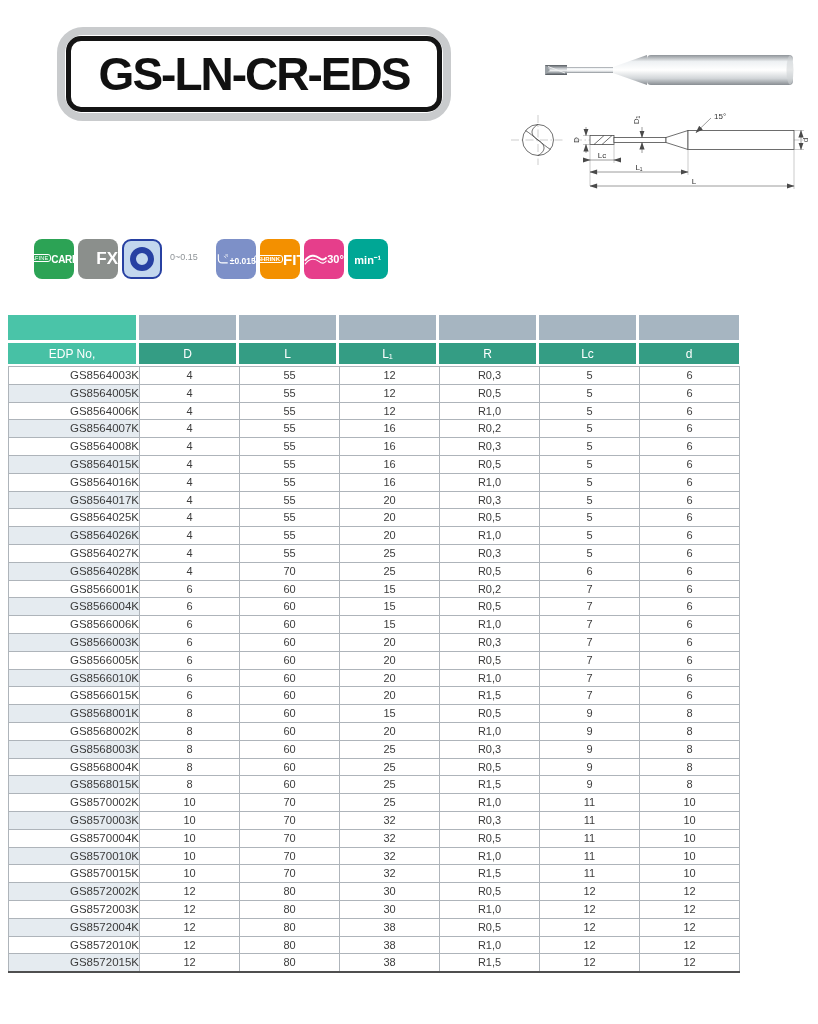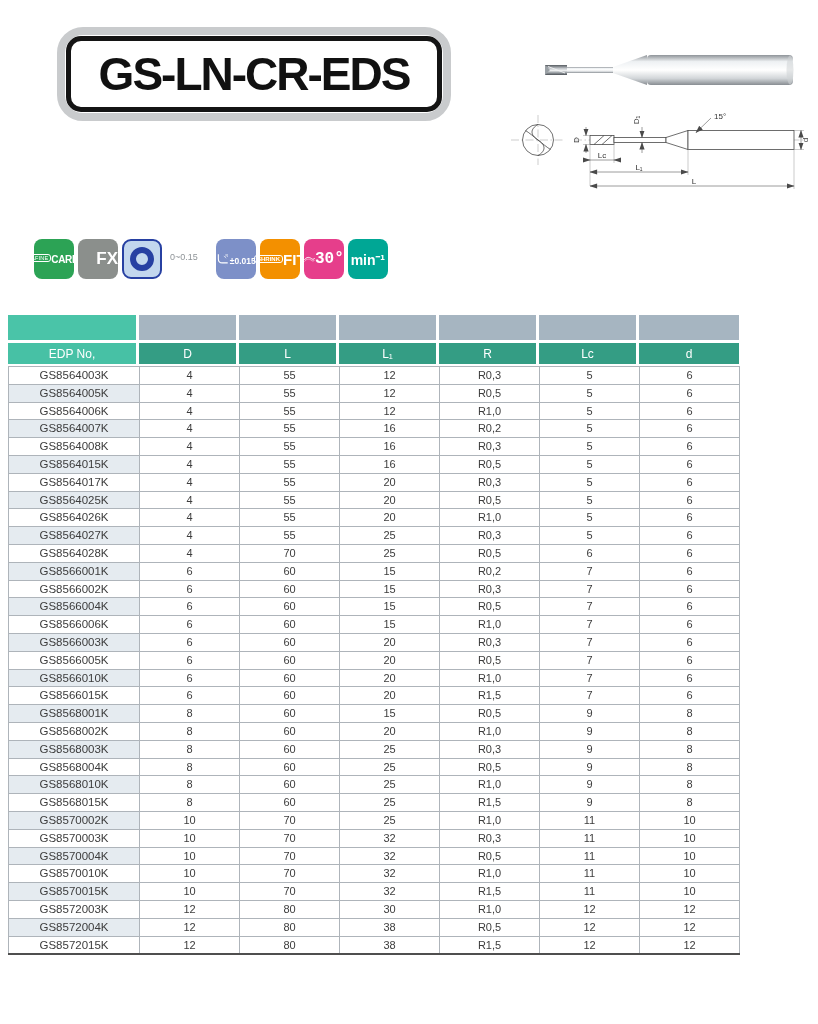--- a/index.html
+++ b/index.html
@@ -30,43 +30,43 @@
   .b-fx .fx-text { font-size:17px; font-weight:bold; letter-spacing:0px; }
   .b-circle { background:#c3d7ee; border:2.5px solid #2740a2; border-radius:9px; }
   .b-circle .ring { width:24px; height:24px; border:6px solid #2740a2; border-radius:50%; }
   .range-text { font-size:9px; color:#8f9498; margin:0 14px 4px 4px; }
   .b-tol { background:#7d90c8; }
   .b-tol .tol-text { font-size:8.5px; font-weight:bold; margin-top:4px; }
   .b-shrink { background:#f39000; }
   .b-shrink .line1 { font-size:6px; font-weight:bold; border:1px solid #fff; border-radius:3px; padding:0 2px; margin-bottom:1px; }
   .b-shrink .line2 { font-size:15px; font-weight:bold; }
   .b-deg { background:#e63e8b; }
-  .b-deg .deg-text { font-size:16px; font-weight:bold; margin-top:-1px;font-family:Liberation Mono, monospace; }
+  .b-deg .deg-text { font-size:11px; font-weight:bold; margin-top:-1px; }
   .b-rpm { background:#00a795; }
-  .b-rpm .rpm-text { font-size:14px; font-weight:bold; }
+  .b-rpm .rpm-text { font-size:11px; font-weight:bold; }
 
   
   .spec-table { position:absolute; left:8px; top:315px; width:732px; }
   .grid-row { display:flex; gap:3px; }
   .grid-row .c0 { width:128px; }
   .grid-row .c  { width:97px; }
   .grid-row .cl { width:100px; }
   .stripe-row { height:25px; margin-bottom:3px; }
   .stripe-row .c0 { background:#4ac4a8; }
   .stripe-row .c, .stripe-row .cl { background:#a6b5c1; }
   .header-row { height:21px; margin-bottom:2px; color:#fff; font-size:12px; }
   .header-row > div { display:flex; align-items:center; justify-content:center; }
   .header-row .c0 { background:#47c1a5; }
   .header-row .c, .header-row .cl { background:#349d84; }
 
   table.data { width:731px; border-collapse:collapse; table-layout:fixed;
     border-left:1px solid #b5bbc0; border-right:1px solid #b5bbc0; border-bottom:2px solid #4f4f4f; }
   table.data td { height:16.8px; line-height:16.8px; padding:0; text-align:center;
     font-size:11px; color:#3c3c3c; border:1px solid #aeb4ba; overflow:hidden; white-space:nowrap; }
-  table.data td.edp { font-size:11.5px; }
+  table.data td.edp { font-size:11.5px;text-align:right; }
   table.data tr:nth-child(even) td.edp { background:#e5ebf0; }
 </style>
 </head>
 <body>
 
 <div id="page">
 
   <div class="title-box">
     <div class="title-inner">
       <span class="title-text">GS-LN-CR-EDS</span>
@@ -304,20 +304,29 @@
   <tr>
     <td class="edp">GS8564015K</td>
     <td>4</td>
     <td>55</td>
     <td>16</td>
     <td>R0,5</td>
     <td>5</td>
     <td>6</td>
   </tr>
 
+  <tr>
+    <td class="edp">GS8564016K</td>
+    <td>4</td>
+    <td>55</td>
+    <td>16</td>
+    <td>R1,0</td>
+    <td>5</td>
+    <td>6</td>
+  </tr>
 
   <tr>
     <td class="edp">GS8564017K</td>
     <td>4</td>
     <td>55</td>
     <td>20</td>
     <td>R0,3</td>
     <td>5</td>
     <td>6</td>
   </tr>
@@ -365,29 +374,20 @@
   <tr>
     <td class="edp">GS8566001K</td>
     <td>6</td>
     <td>60</td>
     <td>15</td>
     <td>R0,2</td>
     <td>7</td>
     <td>6</td>
   </tr>
 
-  <tr>
-    <td class="edp">GS8566002K</td>
-    <td>6</td>
-    <td>60</td>
-    <td>15</td>
-    <td>R0,3</td>
-    <td>7</td>
-    <td>6</td>
-  </tr>
 
   <tr>
     <td class="edp">GS8566004K</td>
     <td>6</td>
     <td>60</td>
     <td>15</td>
     <td>R0,5</td>
     <td>7</td>
     <td>6</td>
   </tr>
@@ -475,29 +475,20 @@
   <tr>
     <td class="edp">GS8568004K</td>
     <td>8</td>
     <td>60</td>
     <td>25</td>
     <td>R0,5</td>
     <td>9</td>
     <td>8</td>
   </tr>
 
-  <tr>
-    <td class="edp">GS8568010K</td>
-    <td>8</td>
-    <td>60</td>
-    <td>25</td>
-    <td>R1,0</td>
-    <td>9</td>
-    <td>8</td>
-  </tr>
 
   <tr>
     <td class="edp">GS8568015K</td>
     <td>8</td>
     <td>60</td>
     <td>25</td>
     <td>R1,5</td>
     <td>9</td>
     <td>8</td>
   </tr>
@@ -545,41 +536,59 @@
   <tr>
     <td class="edp">GS8570015K</td>
     <td>10</td>
     <td>70</td>
     <td>32</td>
     <td>R1,5</td>
     <td>11</td>
     <td>10</td>
   </tr>
 
-
-  <tr>
-    <td class="edp">GS8572003K</td>
+  <tr>
+    <td class="edp">GS8572002K</td>
     <td>12</td>
     <td>80</td>
     <td>30</td>
+    <td>R0,5</td>
+    <td>12</td>
+    <td>12</td>
+  </tr>
+
+  <tr>
+    <td class="edp">GS8572003K</td>
+    <td>12</td>
+    <td>80</td>
+    <td>30</td>
     <td>R1,0</td>
     <td>12</td>
     <td>12</td>
   </tr>
 
   <tr>
     <td class="edp">GS8572004K</td>
     <td>12</td>
     <td>80</td>
     <td>38</td>
     <td>R0,5</td>
     <td>12</td>
     <td>12</td>
   </tr>
 
+  <tr>
+    <td class="edp">GS8572010K</td>
+    <td>12</td>
+    <td>80</td>
+    <td>38</td>
+    <td>R1,0</td>
+    <td>12</td>
+    <td>12</td>
+  </tr>
 
   <tr>
     <td class="edp">GS8572015K</td>
     <td>12</td>
     <td>80</td>
     <td>38</td>
     <td>R1,5</td>
     <td>12</td>
     <td>12</td>
   </tr>

